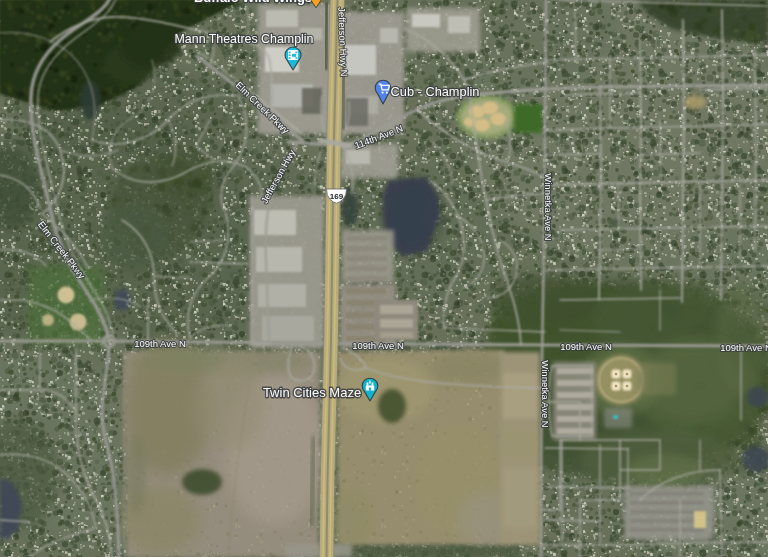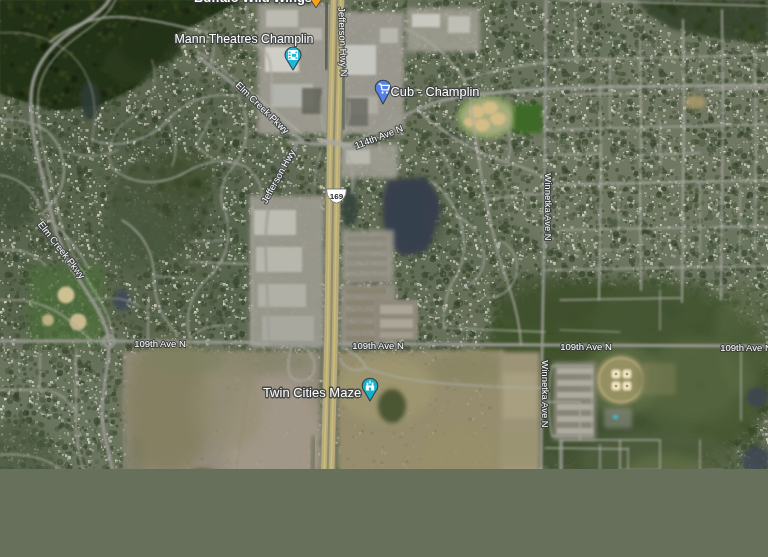--- a/index.html
+++ b/index.html
@@ -1,15 +1,15 @@
 <!DOCTYPE html>
 <html><head><meta charset="utf-8"><title>Map</title>
 <style>
 html,body{margin:0;padding:0;background:#67705a;}
-#map{width:768px;height:469px;overflow:hidden;position:relative;font-family:"Liberation Sans",sans-serif;text-align:right;}
+#map{width:768px;height:557px;overflow:hidden;position:relative;font-family:"Liberation Sans",sans-serif;text-align:right;}
 </style></head>
 <body>
 <div id="map">
 <svg width="768" height="557" viewBox="0 0 768 557" xmlns="http://www.w3.org/2000/svg" font-family="Liberation Sans, sans-serif">
 <defs>
 <filter id="b1" x="-30%" y="-30%" width="160%" height="160%">
           <feGaussianBlur stdDeviation="0.9"></feGaussianBlur>
         </filter>
 <filter id="b2" x="-30%" y="-30%" width="160%" height="160%">
           <feGaussianBlur stdDeviation="2"></feGaussianBlur>

